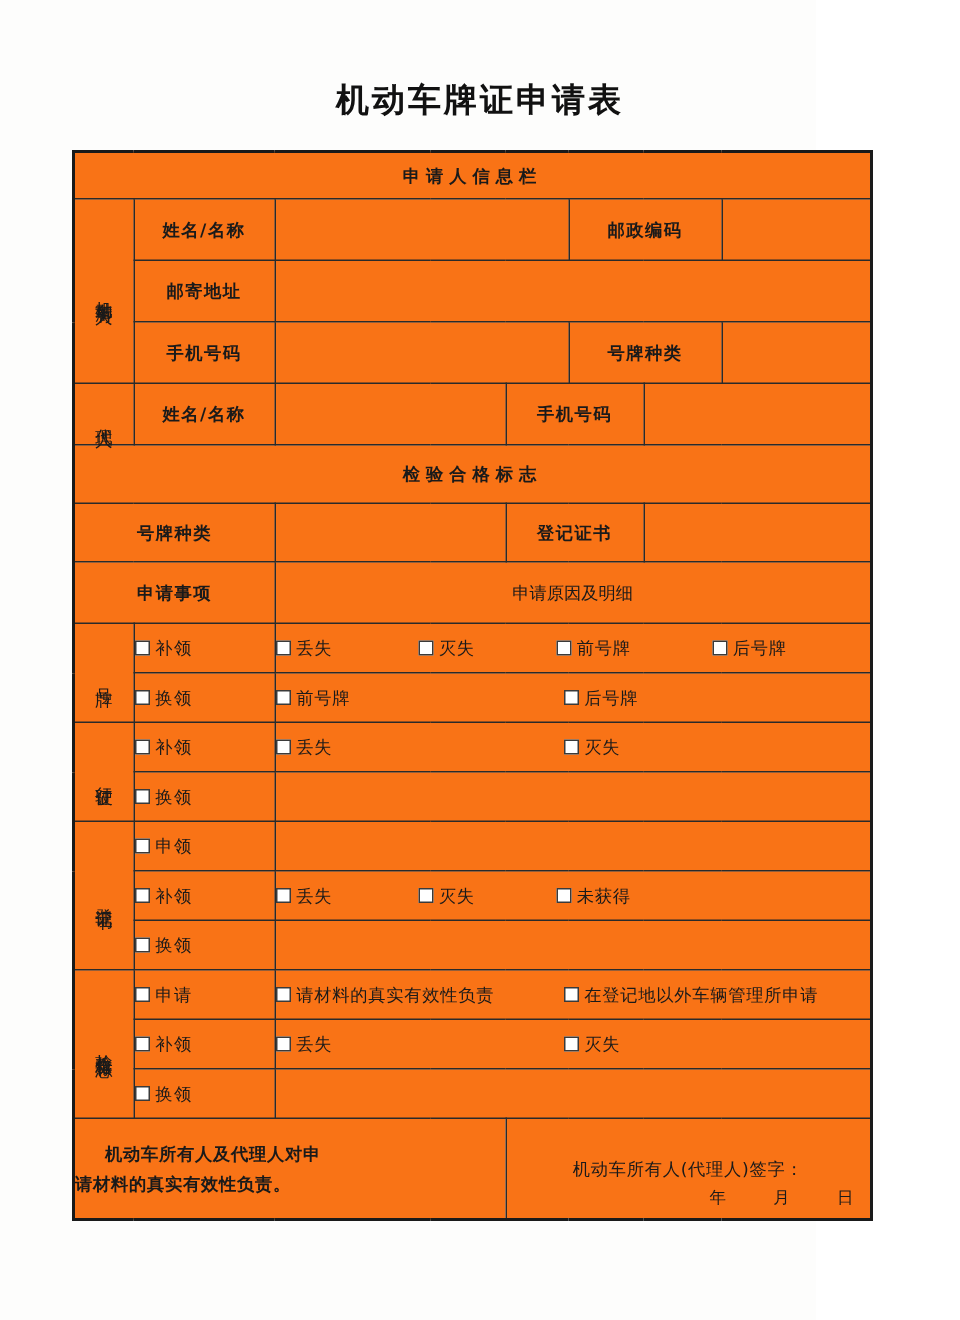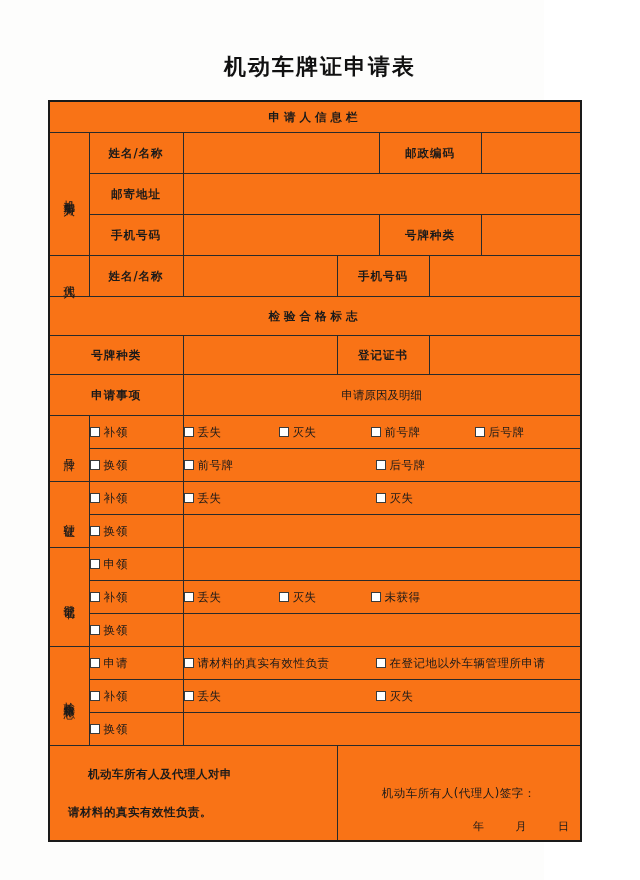--- a/index.html
+++ b/index.html
@@ -90,21 +90,21 @@
   .opt-w3 { width: 104px; }
   .opt-wide { width: 192px; }
   .sub-lbl { letter-spacing: 1px; }
   .decl {
     font-size: 13.5px;
     line-height: 1.75;
     letter-spacing: 0.5px;
     padding: 8px 10px 8px 12px;
     font-weight: bold;
   }
-  .decl p { margin: 18px; }
+  .decl p { margin: 0; }
   .decl .ind { text-indent: 20px; }
   .sig {
     font-size: 10.5px;
     padding: 6px 8px 4px 8px;
     height: 66px;
     vertical-align: top;
     position: relative;
     text-align: center;
   }
   .sig .sigline { letter-spacing: 0.5px; }

